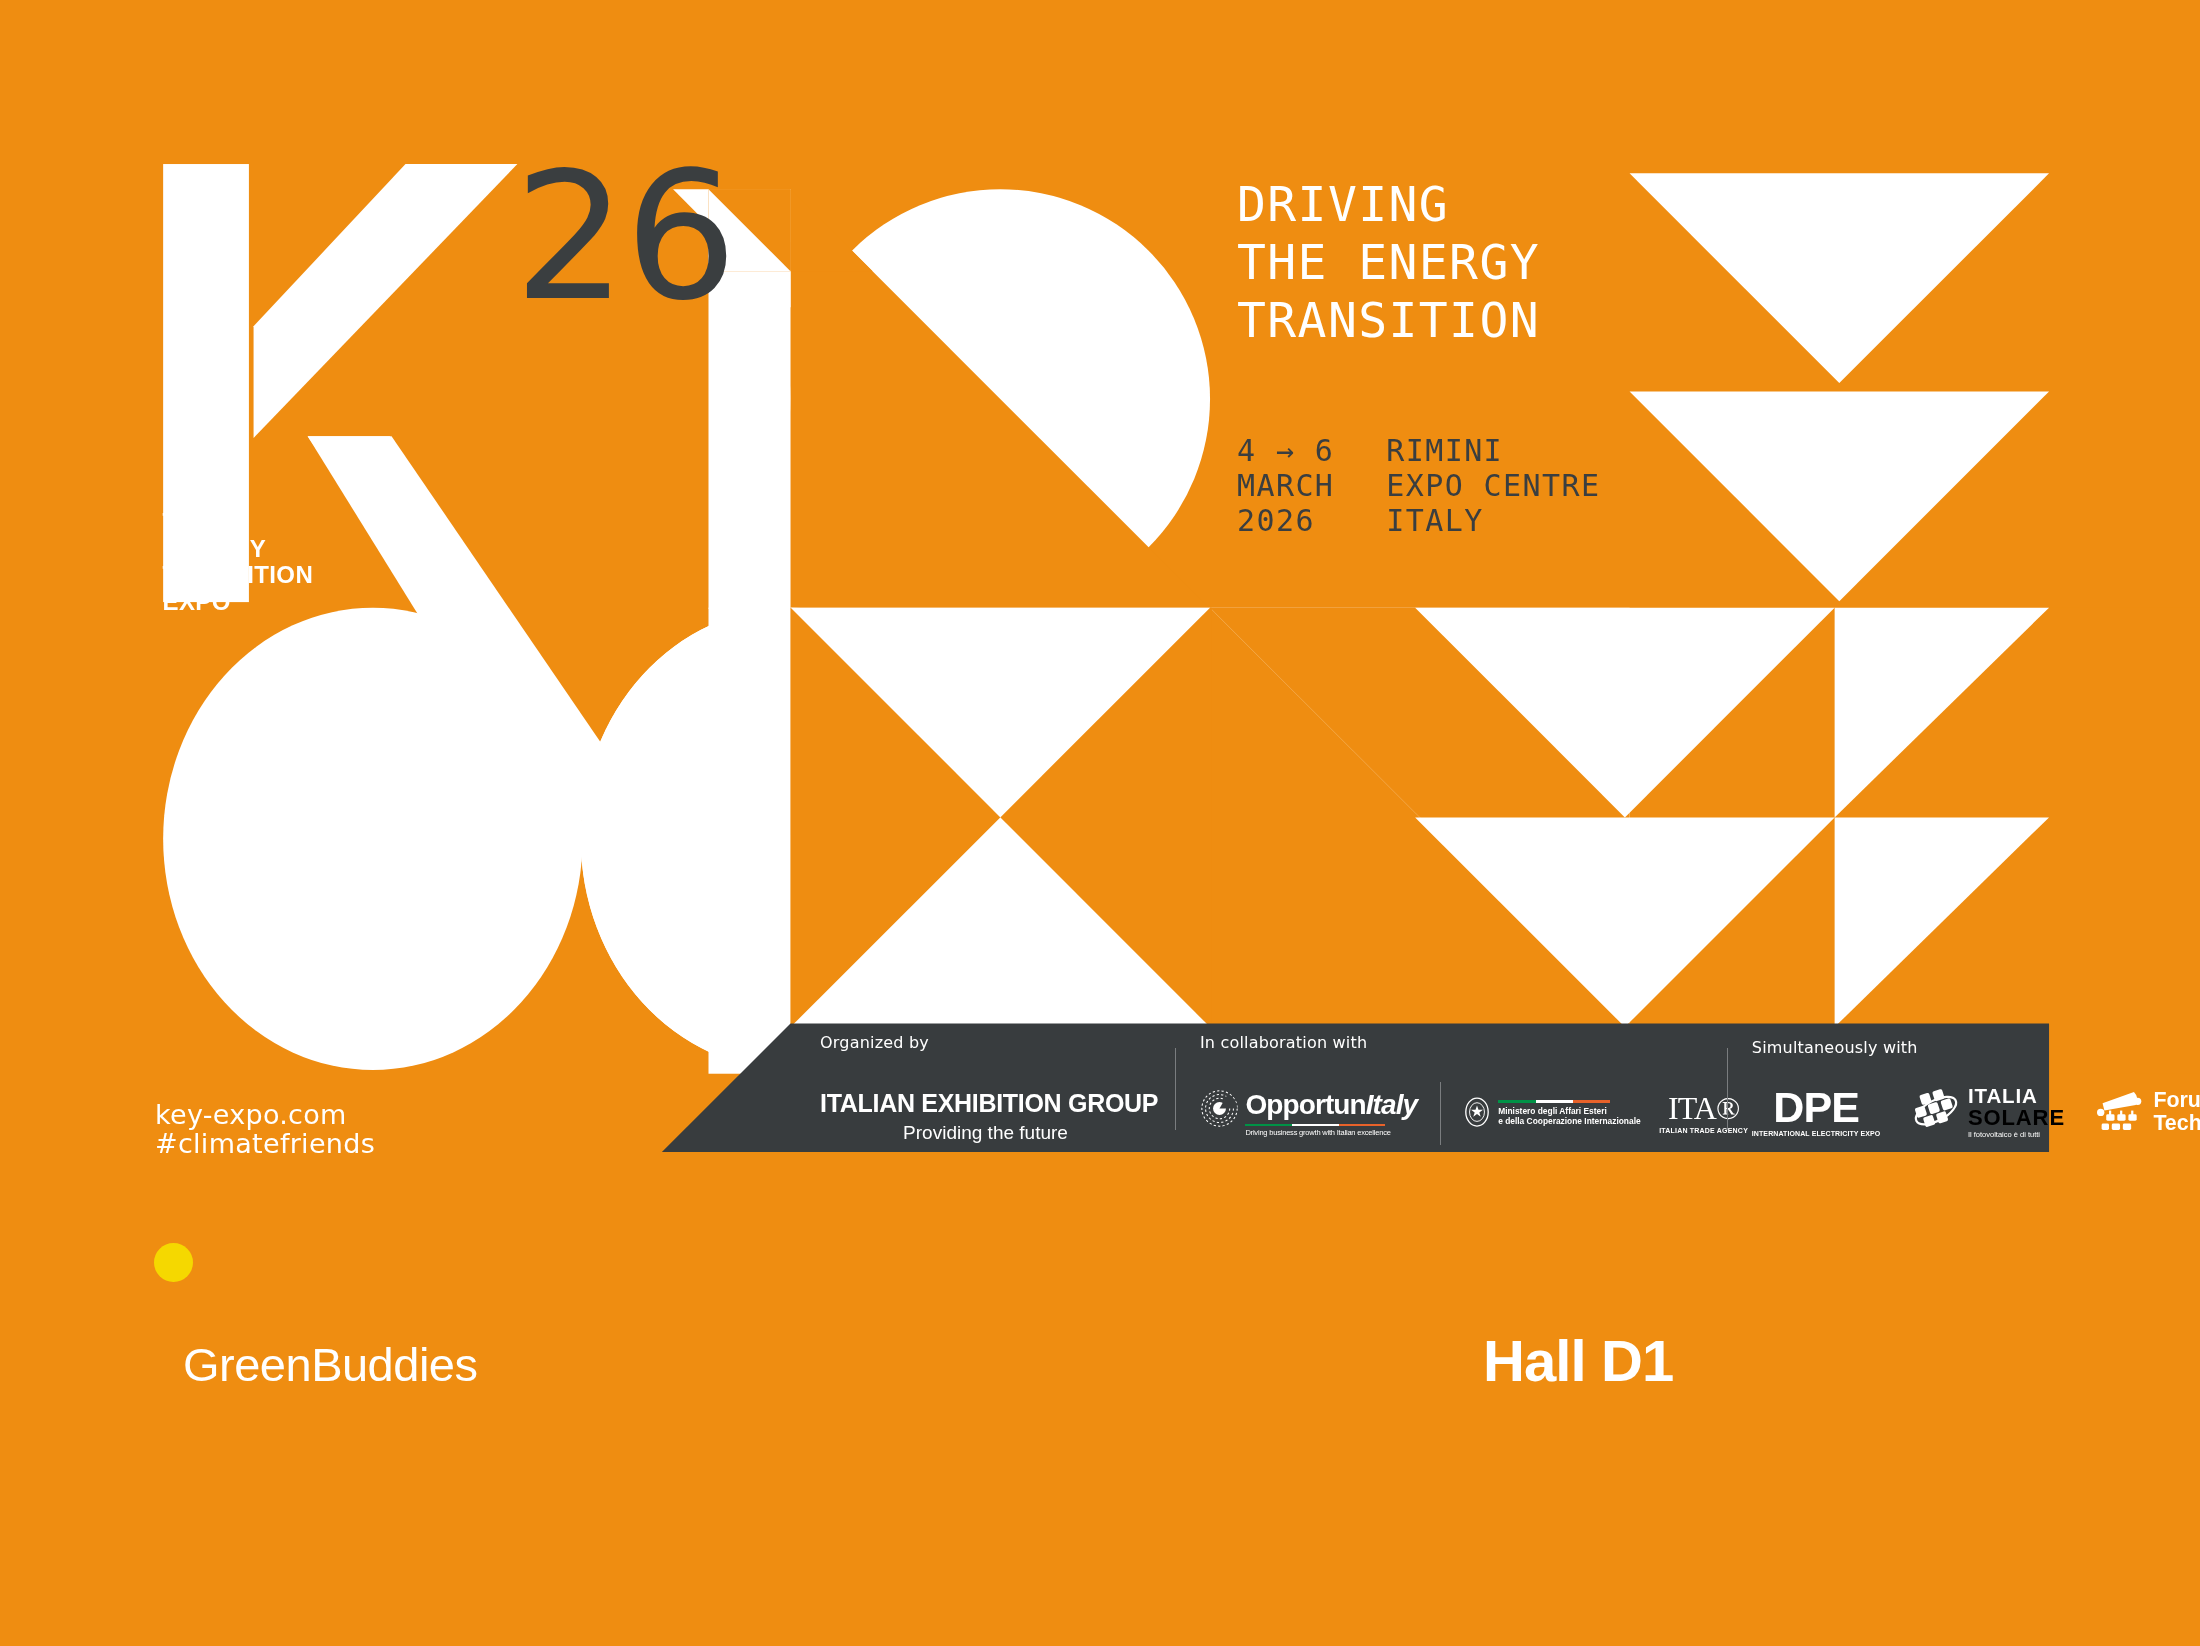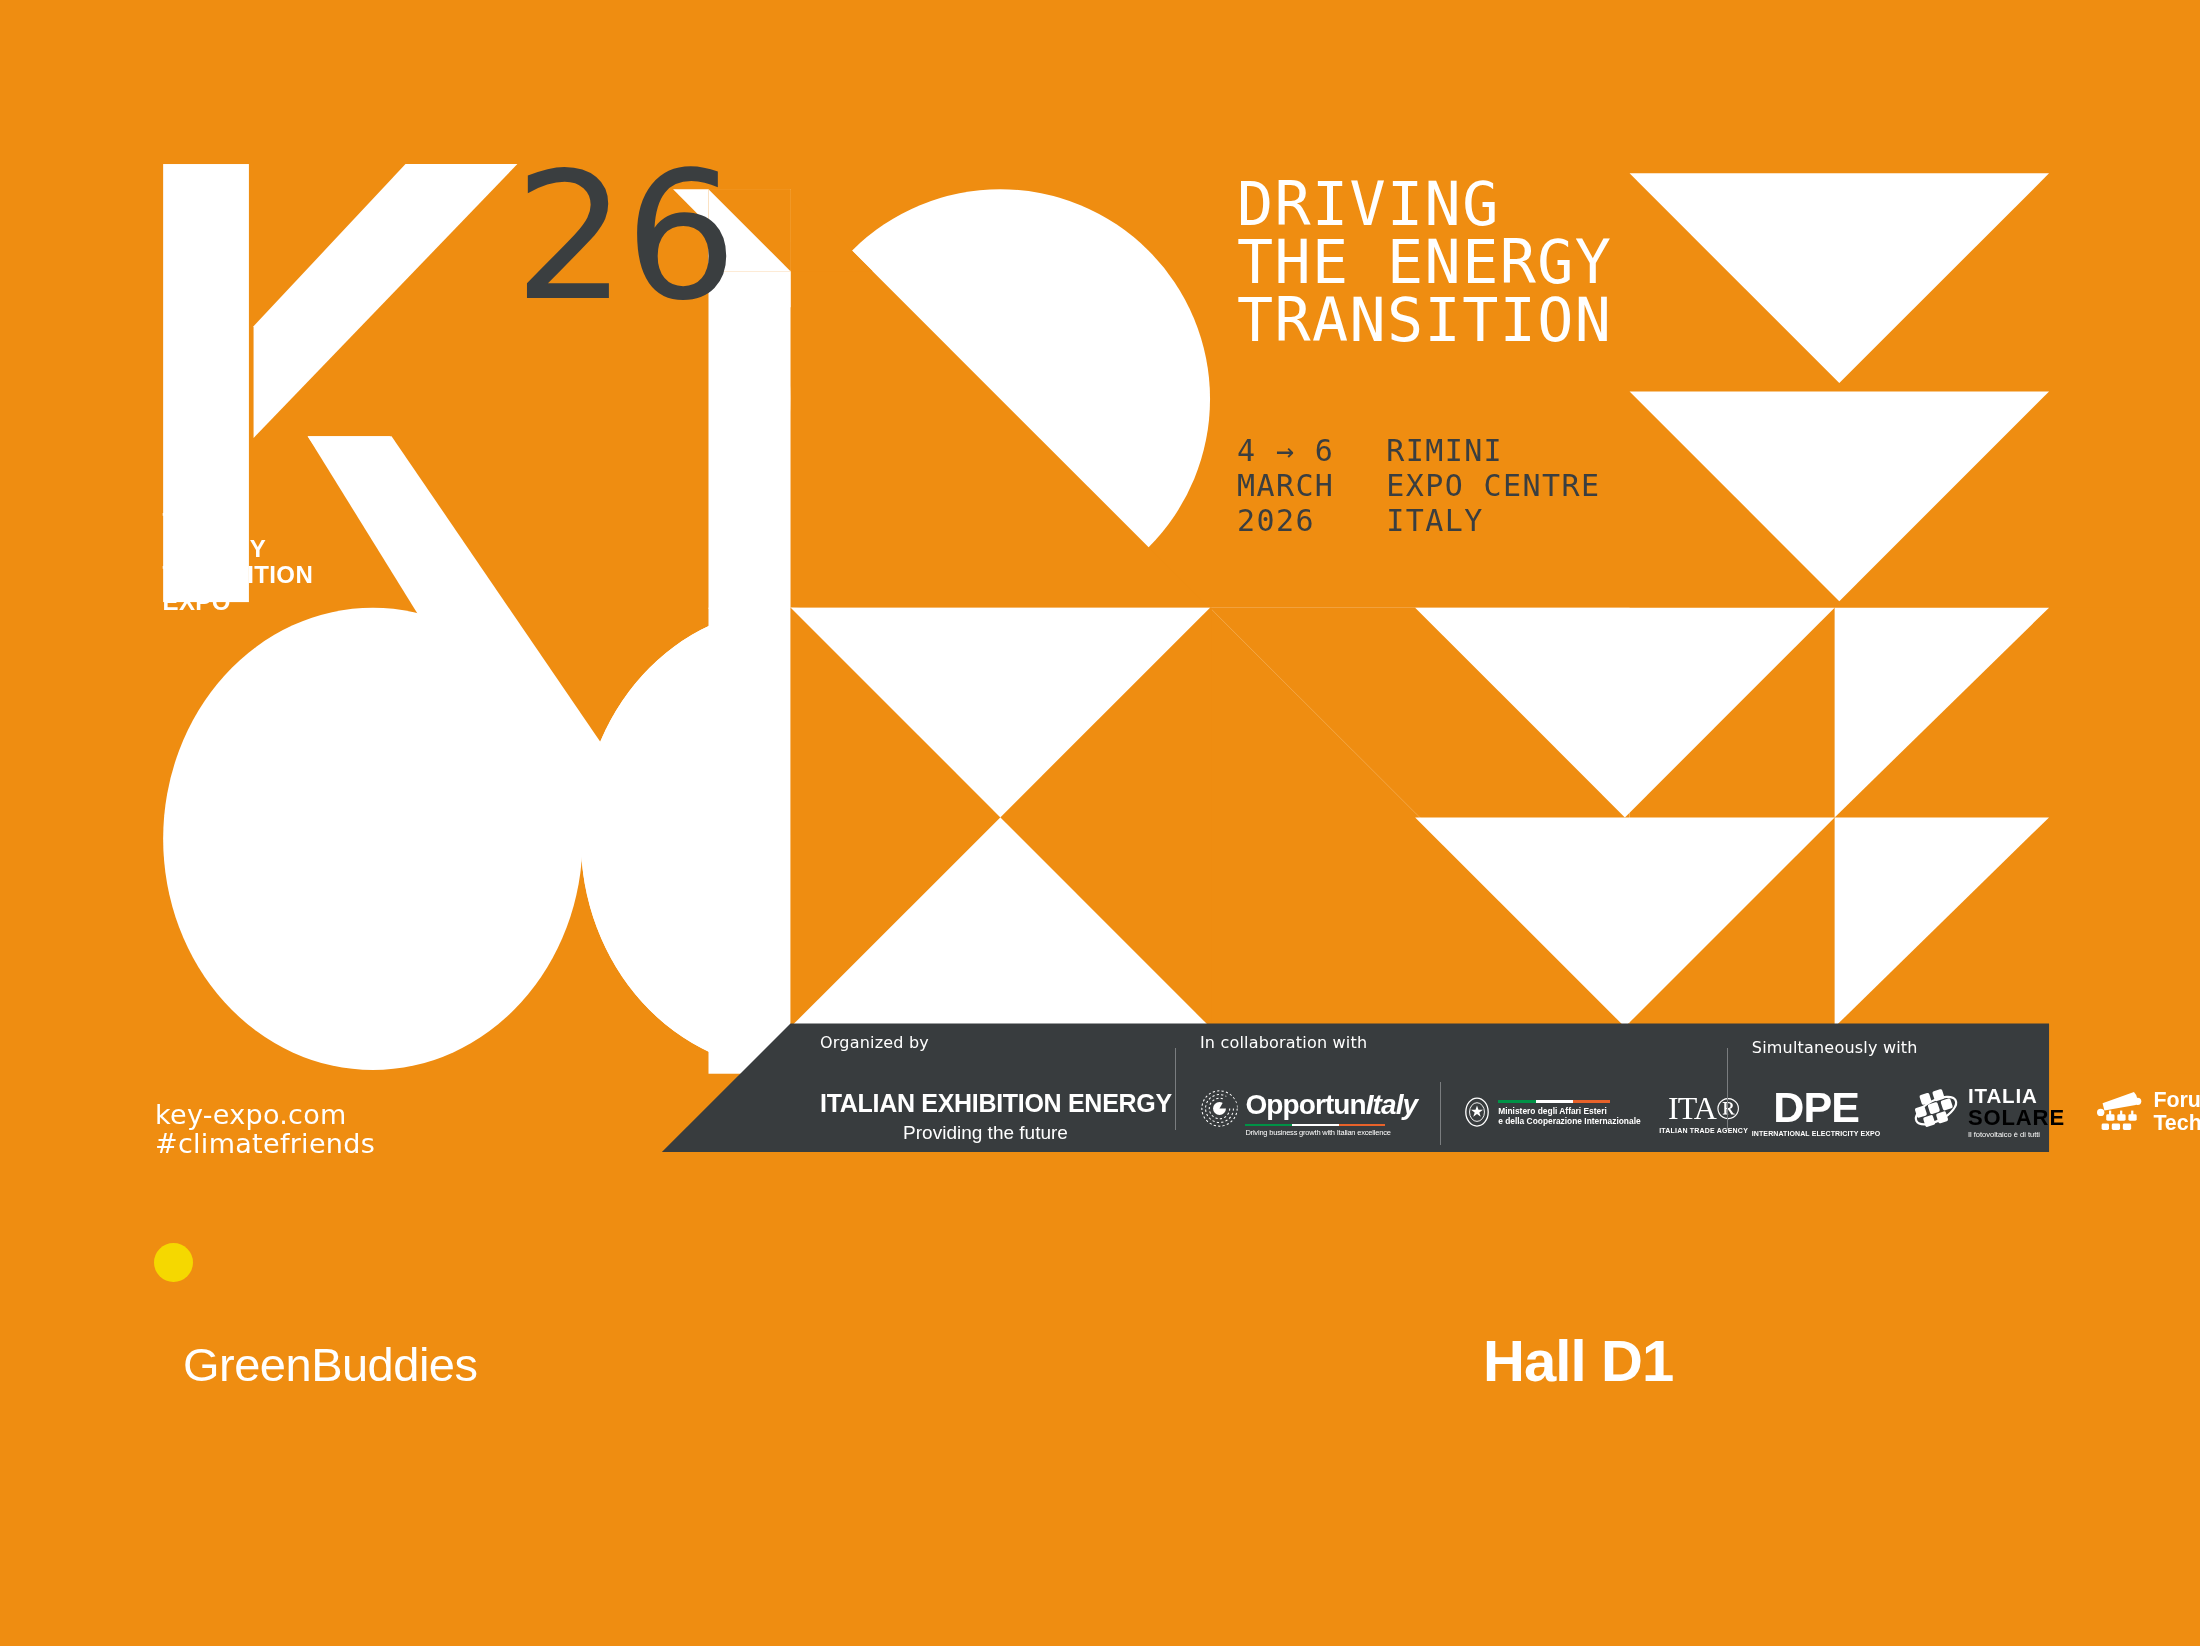--- a/index.html
+++ b/index.html
@@ -33,21 +33,21 @@
   .year{
     position:absolute;left:514px;top:149px;
     font-size:177px;font-weight:400;color:#3A3E40;
     line-height:177px;letter-spacing:-1.9px;
     font-family:"DejaVu Sans", sans-serif;
   }
 
   
   .headline{
     position:absolute;left:1237px;top:175px;
-    font-size:60px;font-weight:400;color:#fff;
+    font-size:48px;font-weight:400;color:#fff;
     line-height:58px;letter-spacing:1.4px;
     font-family:"DejaVu Sans Mono", monospace;
   }
   .headline div{white-space:nowrap;}
 
   
   .info{position:absolute;left:1237px;top:433px;display:flex;gap:52px;}
   .info .col{
     font-size:30px;color:#3A3E40;line-height:35px;letter-spacing:1.4px;
     font-family:"DejaVu Sans Mono", monospace;
@@ -228,21 +228,21 @@
   <div class="gb-name">GreenBuddies</div>
 
   <div class="hall">Hall D1</div>
 
   <div class="bar-wrap">
     <div class="bar-content">
 
       <div class="bar-seg" style="width:331px;">
         <div class="bar-label">Organized by</div>
         <div style="margin-top:24px;">
-          <div class="ieg-name">ITALIAN EXHIBITION ENERGY</div>
+          <div class="ieg-name">ITALIAN EXHIBITION GROUP</div>
           <div class="ieg-sub">Providing the future</div>
         </div>
       </div>
 
       <div class="vdiv"></div>
 
       <div class="bar-seg" style="width:503px;">
         <div class="bar-label">In collaboration with</div>
         <div class="logo-row" style="margin-top:17px;">
 

